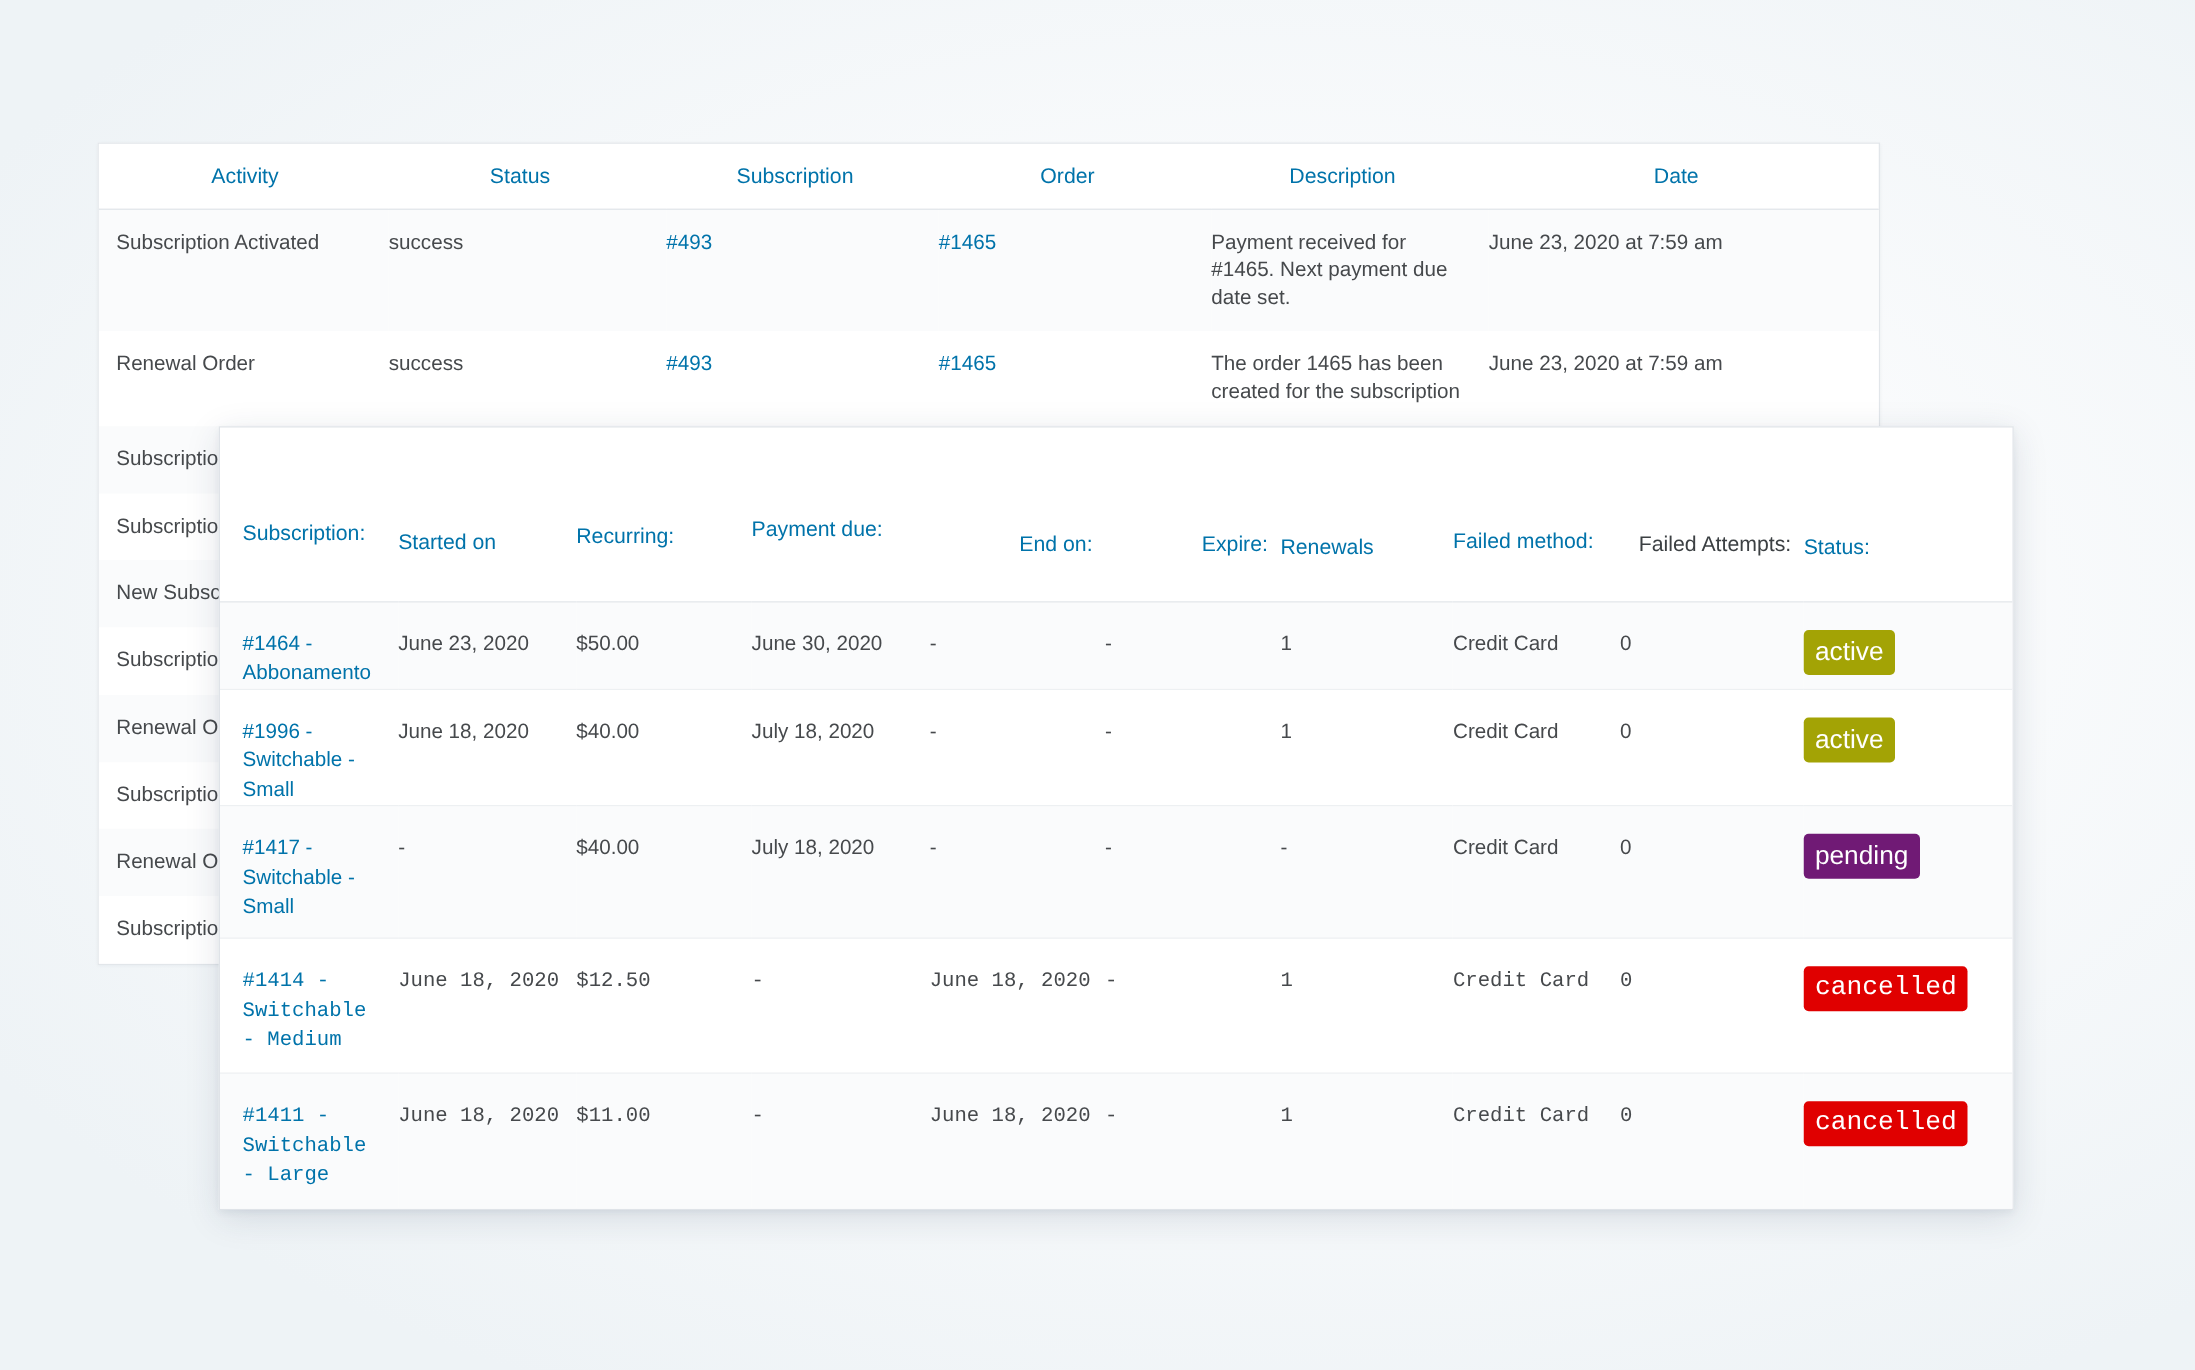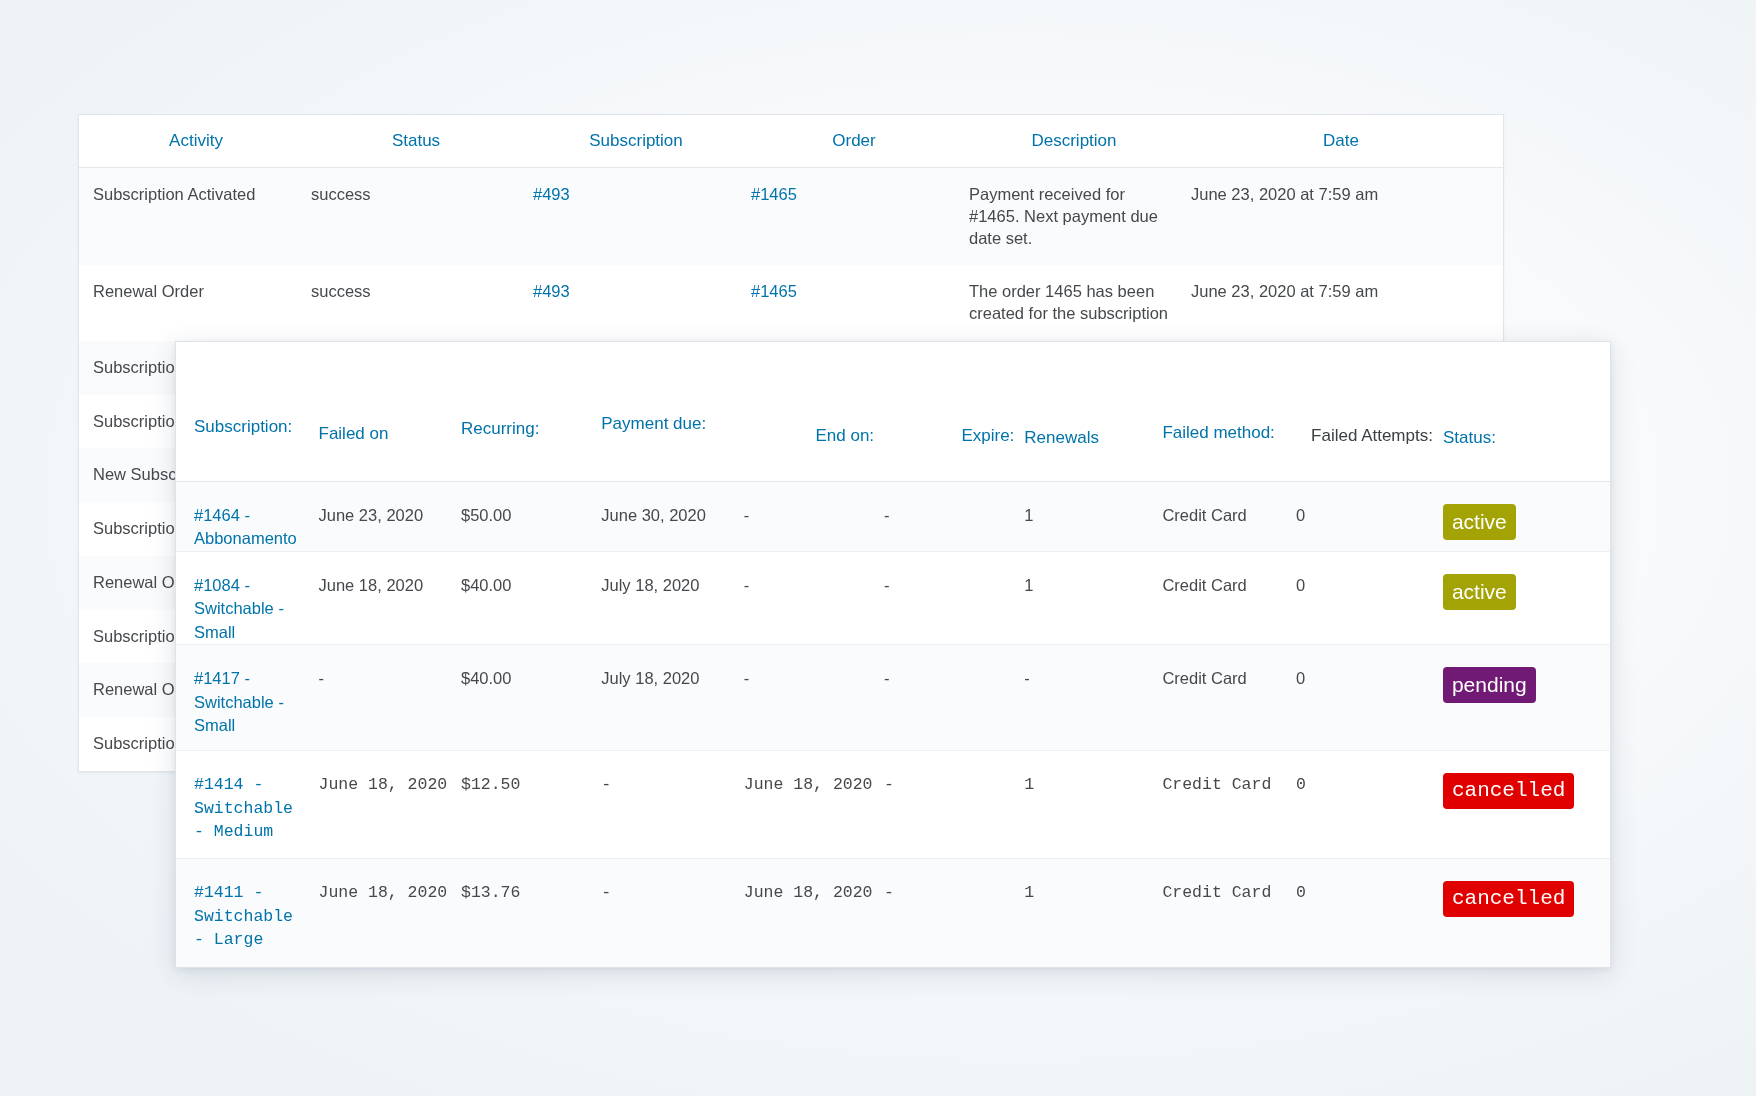--- a/index.html
+++ b/index.html
@@ -267,21 +267,21 @@
         <col class="s-col-end">
         <col class="s-col-exp">
       <col class="s-col-renew">
         <col class="s-col-pm">
         <col class="s-col-fail">
       <col class="s-col-status">
     </colgroup>
     <thead>
       <tr>
         <th class="pad-l h-off-a">Subscription:</th>
-        <th class="h-off-b">Failed on</th>
+        <th class="h-off-b">Started on</th>
         <th class="h-off-c">Recurring:</th>
         <th class="h-off-d">Payment due:</th>
         <th class="h-off-e">End on:</th>
         <th class="h-off-e">Expire:</th>
         <th class="h-off-f">Renewals</th>
         <th class="h-off-g">Failed method:</th>
         <th class="h-off-e h-dark">Failed Attempts:</th>
         <th class="h-off-f">Status:</th>
       </tr>
     </thead>
@@ -296,21 +296,21 @@
         <td>-</td>
         <td>-</td>
         <td>1</td>
         <td>Credit Card</td>
         <td>0</td>
         <td><span class="badge active">active</span></td>
       </tr>
 
       <tr class="row-h-2">
         <td class="pad-l">
-          <a class="lnk" href="#"><span>#1084 -</span> <span>Switchable - Small</span></a>
+          <a class="lnk" href="#"><span>#1996 -</span> <span>Switchable - Small</span></a>
         </td>
         <td>June 18, 2020</td>
         <td>$40.00</td>
         <td>July 18, 2020</td>
         <td>-</td>
         <td>-</td>
         <td>1</td>
         <td>Credit Card</td>
         <td>0</td>
         <td><span class="badge active">active</span></td>
@@ -344,21 +344,21 @@
         <td>Credit Card</td>
         <td>0</td>
         <td><span class="badge cancelled">cancelled</span></td>
       </tr>
 
       <tr class="row-h-4">
         <td class="pad-l">
           <a class="lnk" href="#"><span>#1411 -</span> <span>Switchable - Large</span></a>
         </td>
         <td>June 18, 2020</td>
-        <td>$13.76</td>
+        <td>$11.00</td>
         <td>-</td>
         <td>June 18, 2020</td>
         <td>-</td>
         <td>1</td>
         <td>Credit Card</td>
         <td>0</td>
         <td><span class="badge cancelled">cancelled</span></td>
       </tr>
     </tbody>
   </table>

